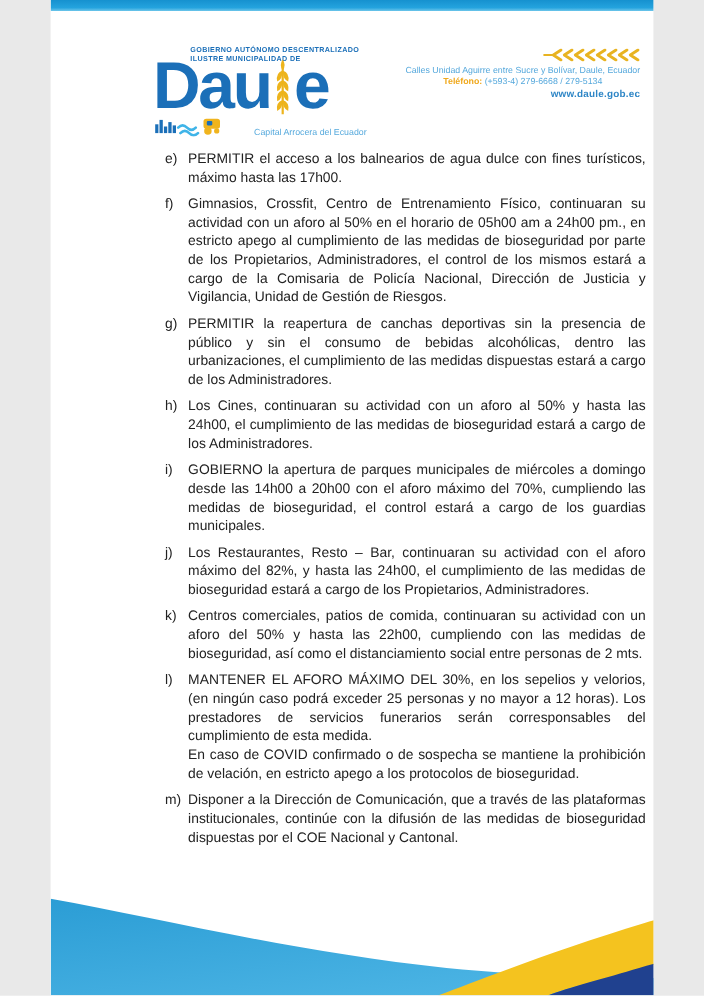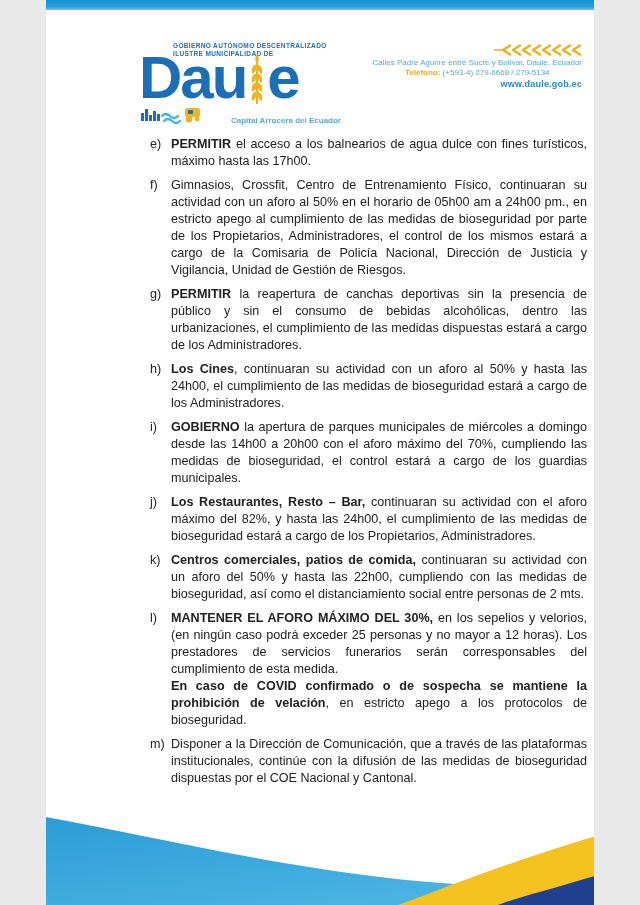--- a/index.html
+++ b/index.html
@@ -11,35 +11,35 @@
   
   .topbar{position:absolute;top:0;left:0;width:640px;height:10px;
     background:linear-gradient(180deg,#1691cf 0%,#24a3de 70%,#6ec6ea 100%);}
   
   .logo{position:absolute;left:93px;top:40px;width:200px;height:90px;color:#1b6fb8;}
   .logo .org{position:absolute;left:34px;top:2px;font-size:6.5px;line-height:8px;
     letter-spacing:.35px;font-weight:bold;color:#1b6fb8;white-space:nowrap;}
   .wordmark{position:absolute;left:0px;top:8px;display:flex;align-items:flex-end;
     font-weight:bold;font-size:60px;line-height:60px;letter-spacing:-2px;color:#1b6fb8;}
   .wordmark svg{margin:0 2px 4px 3px;}
-  .logo .tagline{position:absolute;left:92px;top:76px;font-size:8px;color:#57aadd;white-space:nowrap;font-weight:bold;}
+  .logo .tagline{position:absolute;left:92px;top:76px;font-size:8px;color:#57aadd;white-space:nowrap;}
   .logo-minis{position:absolute;left:2px;top:64px;}
   
   .contact{position:absolute;right:12px;top:44px;text-align:right;line-height:10.5px;}
   .contact .addr{font-size:8px;color:#55a8dc;}
   .contact .phone{font-size:8px;color:#55a8dc;text-align:center;}
   .contact .phone .lbl{color:#f0a91e;font-weight:bold;}
   .contact .web{font-size:9px;font-weight:bold;color:#2e86c6;letter-spacing:.2px;}
   .contact .wheat-ear{margin-bottom:1px;}
   
   .content{position:absolute;left:104px;top:136px;width:437px;color:#222;}
   .item{display:flex;margin-bottom:7px;font-size:12.6px;line-height:17px;}
   .item .letter{flex:0 0 21px;}
   .item .itembody{flex:1;text-align:justify;}
-  .b{font-weight:bold;}
+  .b{font-weight:normal;}
   
   .footer-deco{position:absolute;left:0;bottom:0;width:640px;height:92px;display:block;}
 </style>
 </head>
 <body>
 
 <div class="page">
 
   <div class="topbar"></div>
 
@@ -95,21 +95,21 @@
         <path d="M16,1.5 L9,6 L16,10.5"></path>
           <path d="M26,1.5 L19,6 L26,10.5"></path>
         <path d="M36,1.5 L29,6 L36,10.5"></path>
           <path d="M46,1.5 L39,6 L46,10.5"></path>
         <path d="M56,1.5 L49,6 L56,10.5"></path>
           <path d="M66,1.5 L59,6 L66,10.5"></path>
         <path d="M76,1.5 L69,6 L76,10.5"></path>
           <path d="M86,1.5 L79,6 L86,10.5"></path>
       </g>
     </svg>
-    <div class="addr">Calles Padre Aguirre entre Sucre y Bolívar, Daule, Ecuador</div>
+    <div class="addr">Calles Unidad Aguirre entre Sucre y Bolívar, Daule, Ecuador</div>
     <div class="phone"><span class="lbl">Teléfono:</span><span> (+593-4) 279-6668 / 279-5134</span></div>
     <div class="web">www.daule.gob.ec</div>
   </div>
 
   <div class="content">
       <div class="item">
         <span class="letter">e)</span>
         <div class="itembody"><span class="b">PERMITIR</span><span> el acceso a los balnearios de agua dulce con fines turísticos, máximo hasta las 17h00.</span></div>
       </div>
       <div class="item">

